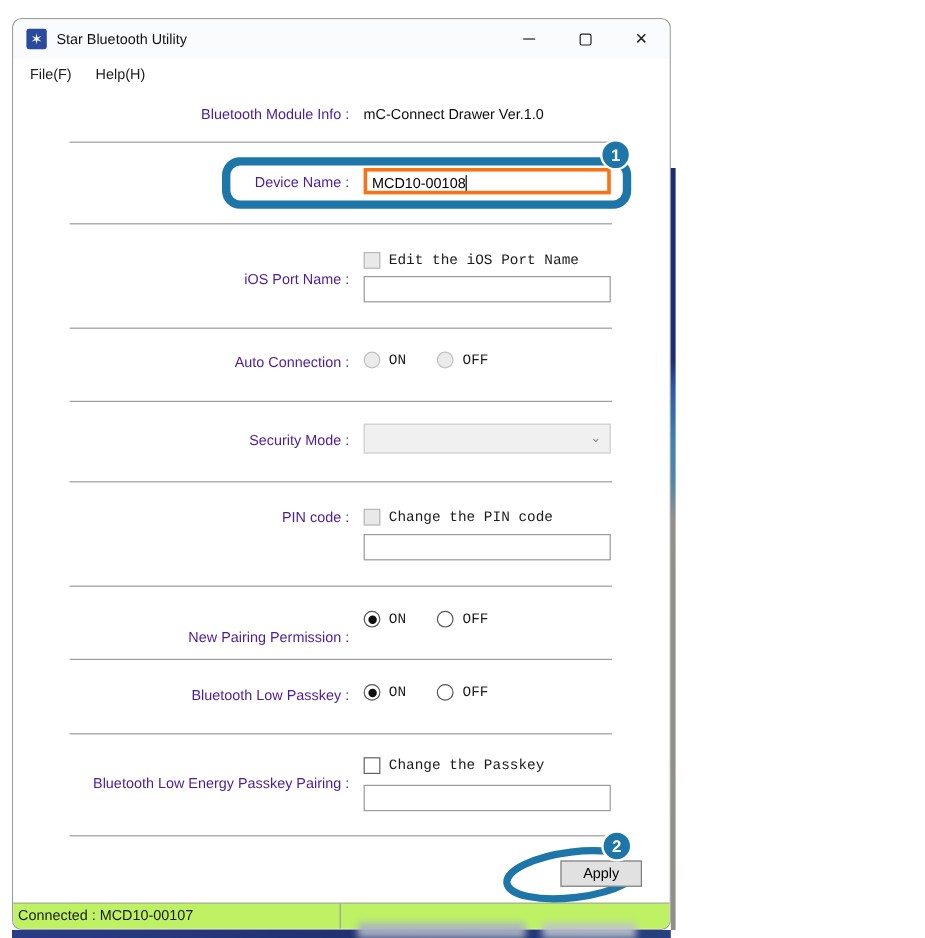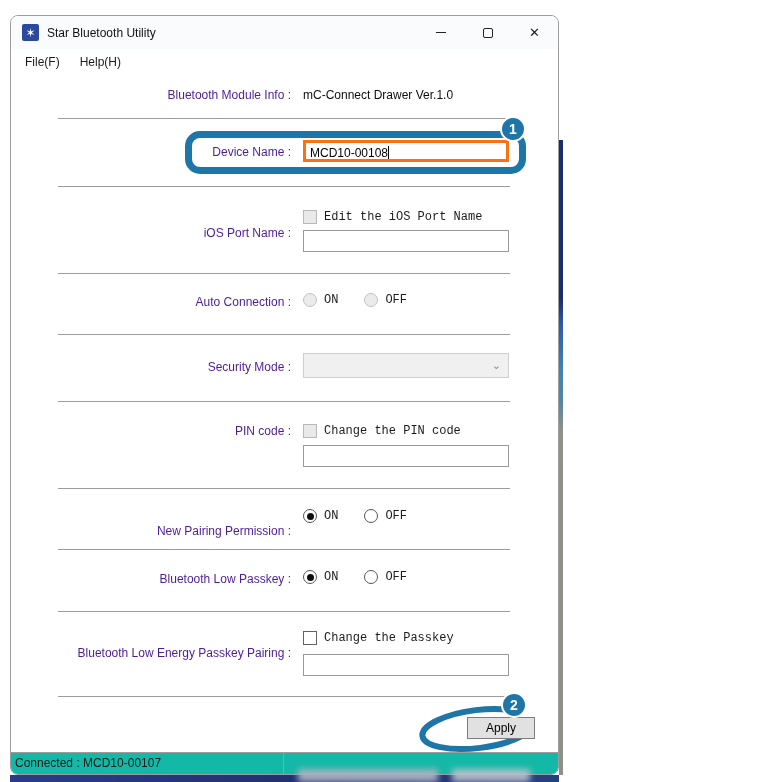--- a/index.html
+++ b/index.html
@@ -71,21 +71,21 @@
   .anno-badge{
     position:absolute; width:26px; height:26px; border-radius:50%; background:#1e76a8;
     border:2px solid #fff; color:#fff; font-weight:bold; font-size:14px;
     display:flex; align-items:center; justify-content:center; z-index:5;
   }
   .badge-1{ left:489px; top:42px; }
   .badge-2{ left:490px; top:618px; }
   .anno-ellipse{ position:absolute; left:404px; top:629px; width:130px; height:50px; pointer-events:none; }
 
   
-  .statusbar{ flex:0 0 22px; border-top:1px solid #9d9d9d; display:flex; background:#14b8a6; }
+  .statusbar{ flex:0 0 22px; border-top:1px solid #9d9d9d; display:flex; background:#bef264; }
   .status-pane{ padding:3px 4px; line-height:14px; white-space:nowrap; overflow:hidden; }
   .pane-left{ flex:0 0 273px; border-right:1px solid #9d9d9d; }
   .pane-right{ flex:1 1 auto; display:flex; align-items:center; }
   .mac-blur{ display:inline-block; width:56px; height:13px; margin-left:3px; background:#c8ccd2;
     border-radius:1px; filter:blur(1.6px); }
 
   
   .side-sliver{
     position:absolute; left:559px; top:140px; width:4px; height:635px;
     background:linear-gradient(180deg,#1c2c6e 0%,#1c2c6e 25%,#2d5ba8 29%,#3f83b2 36%,#4f87a8 41%,#91918a 46%,#8f8f88 100%);

